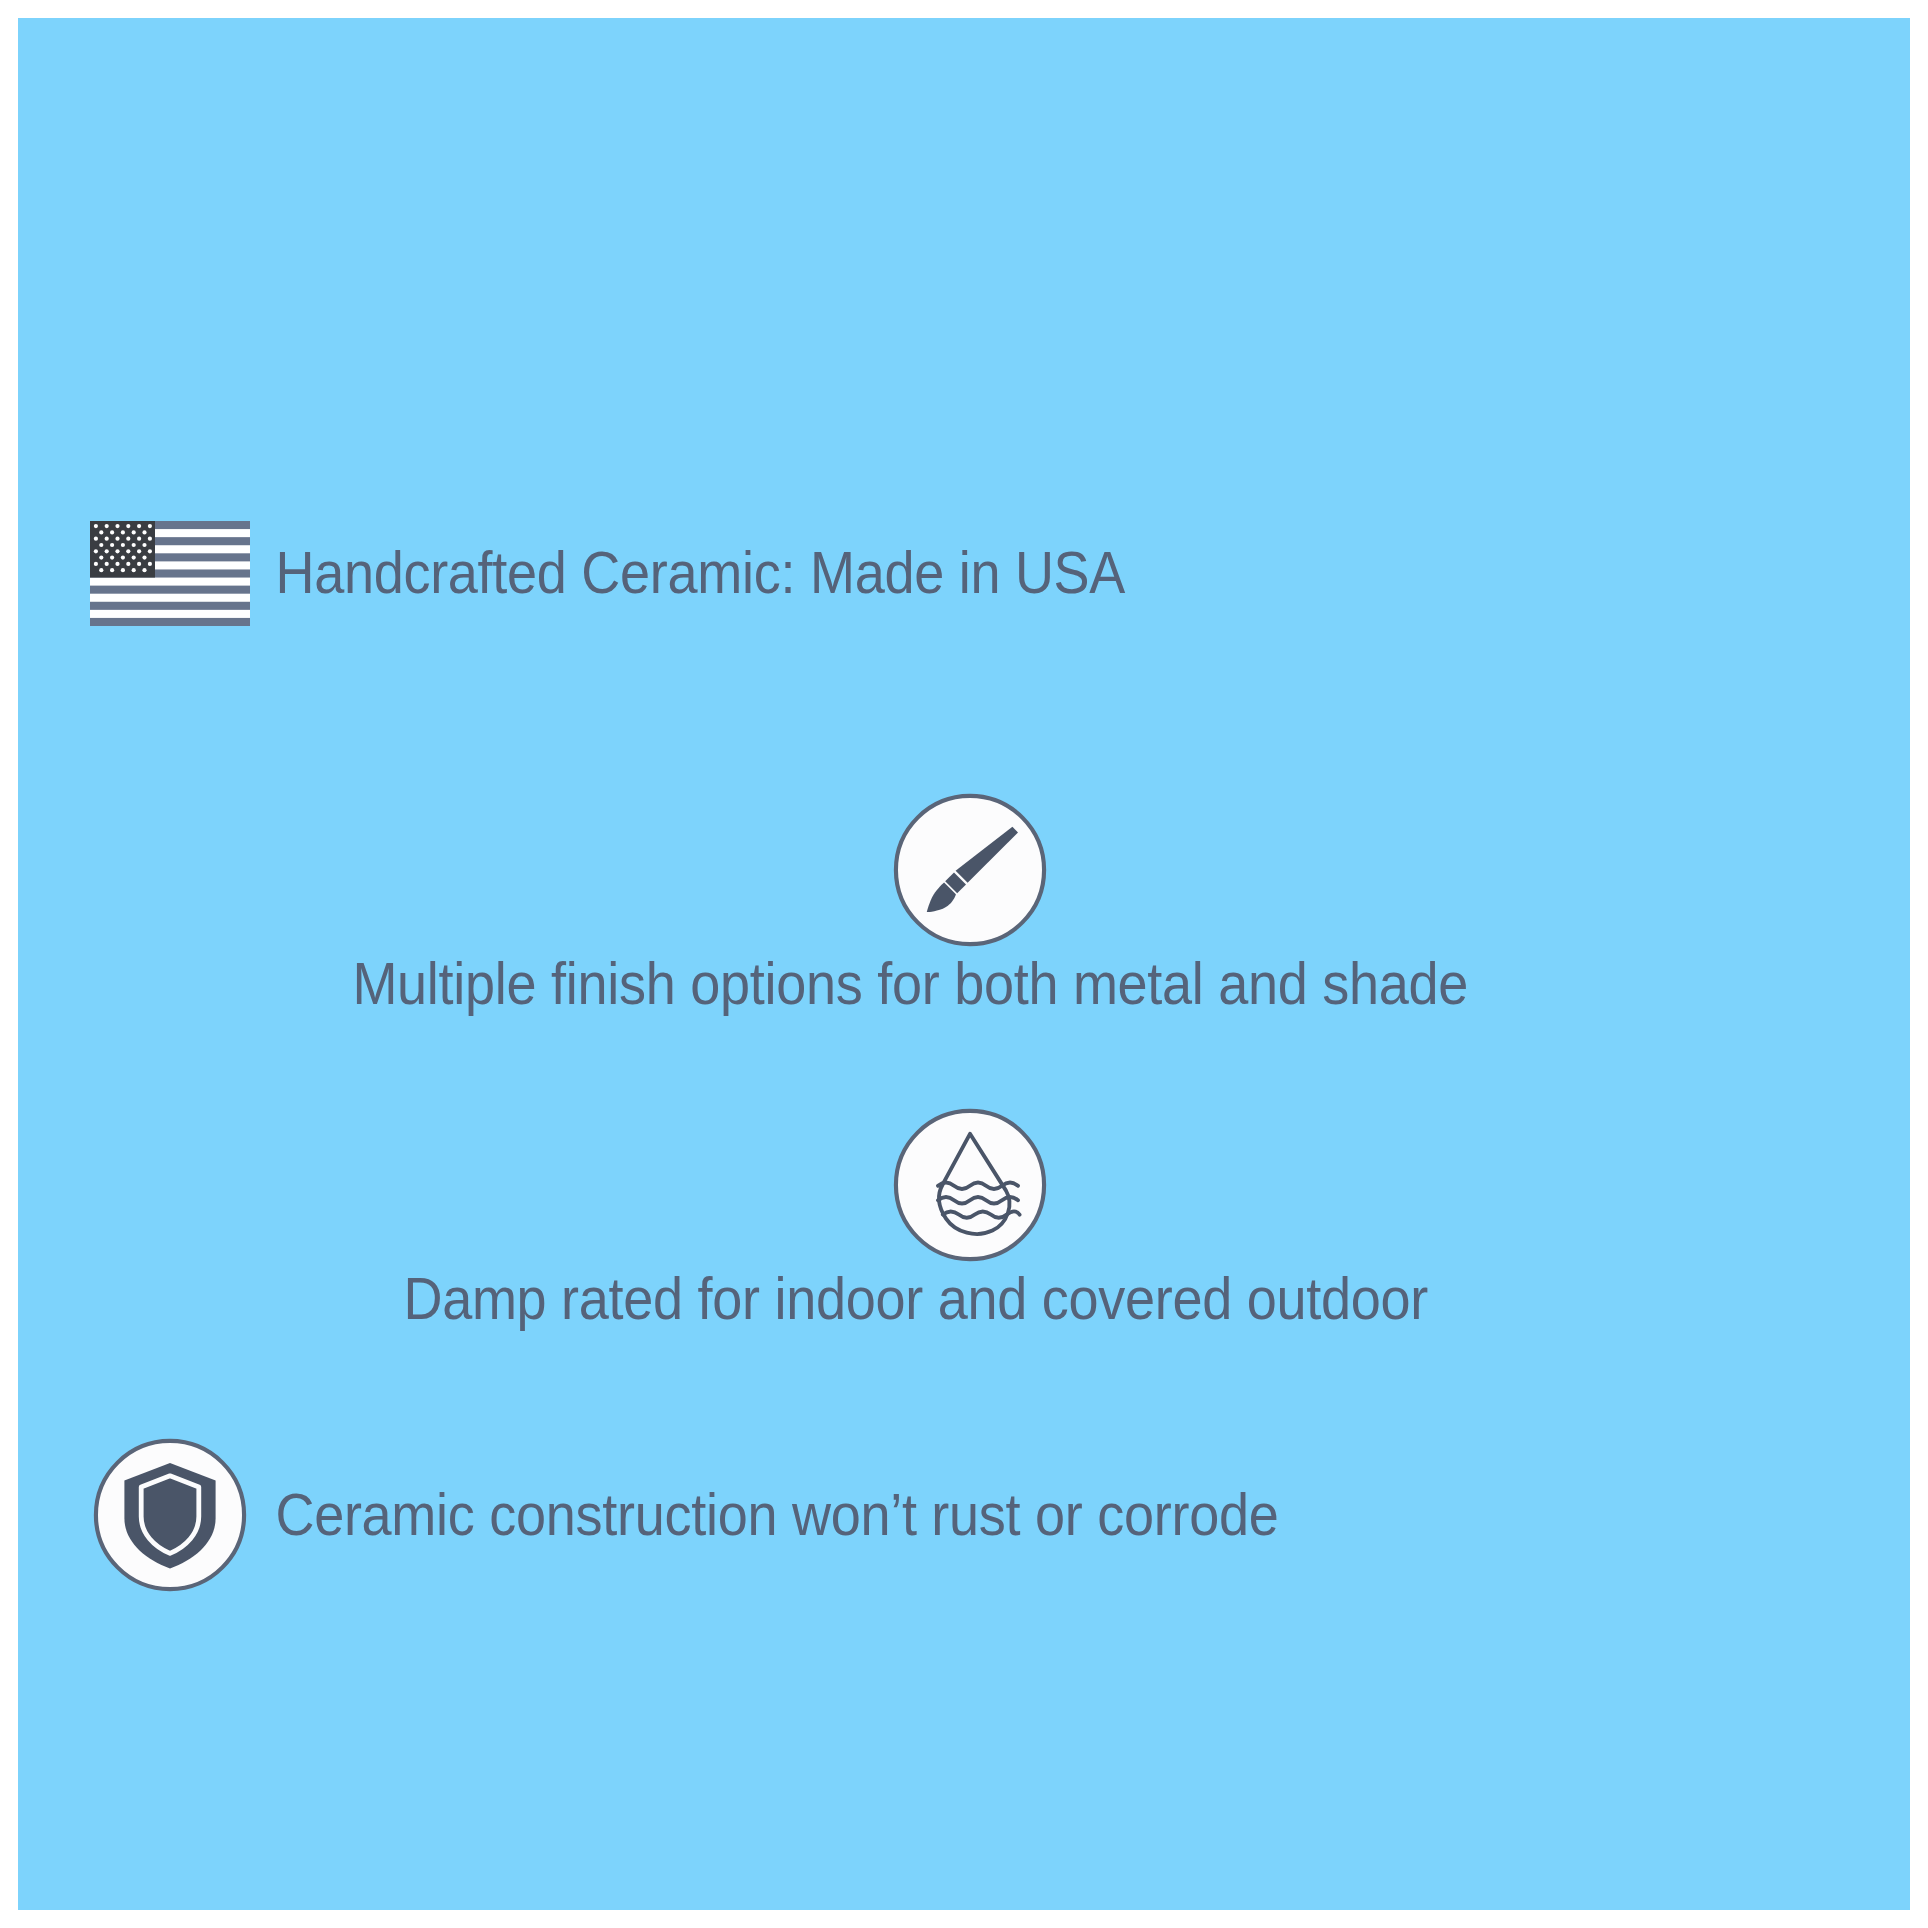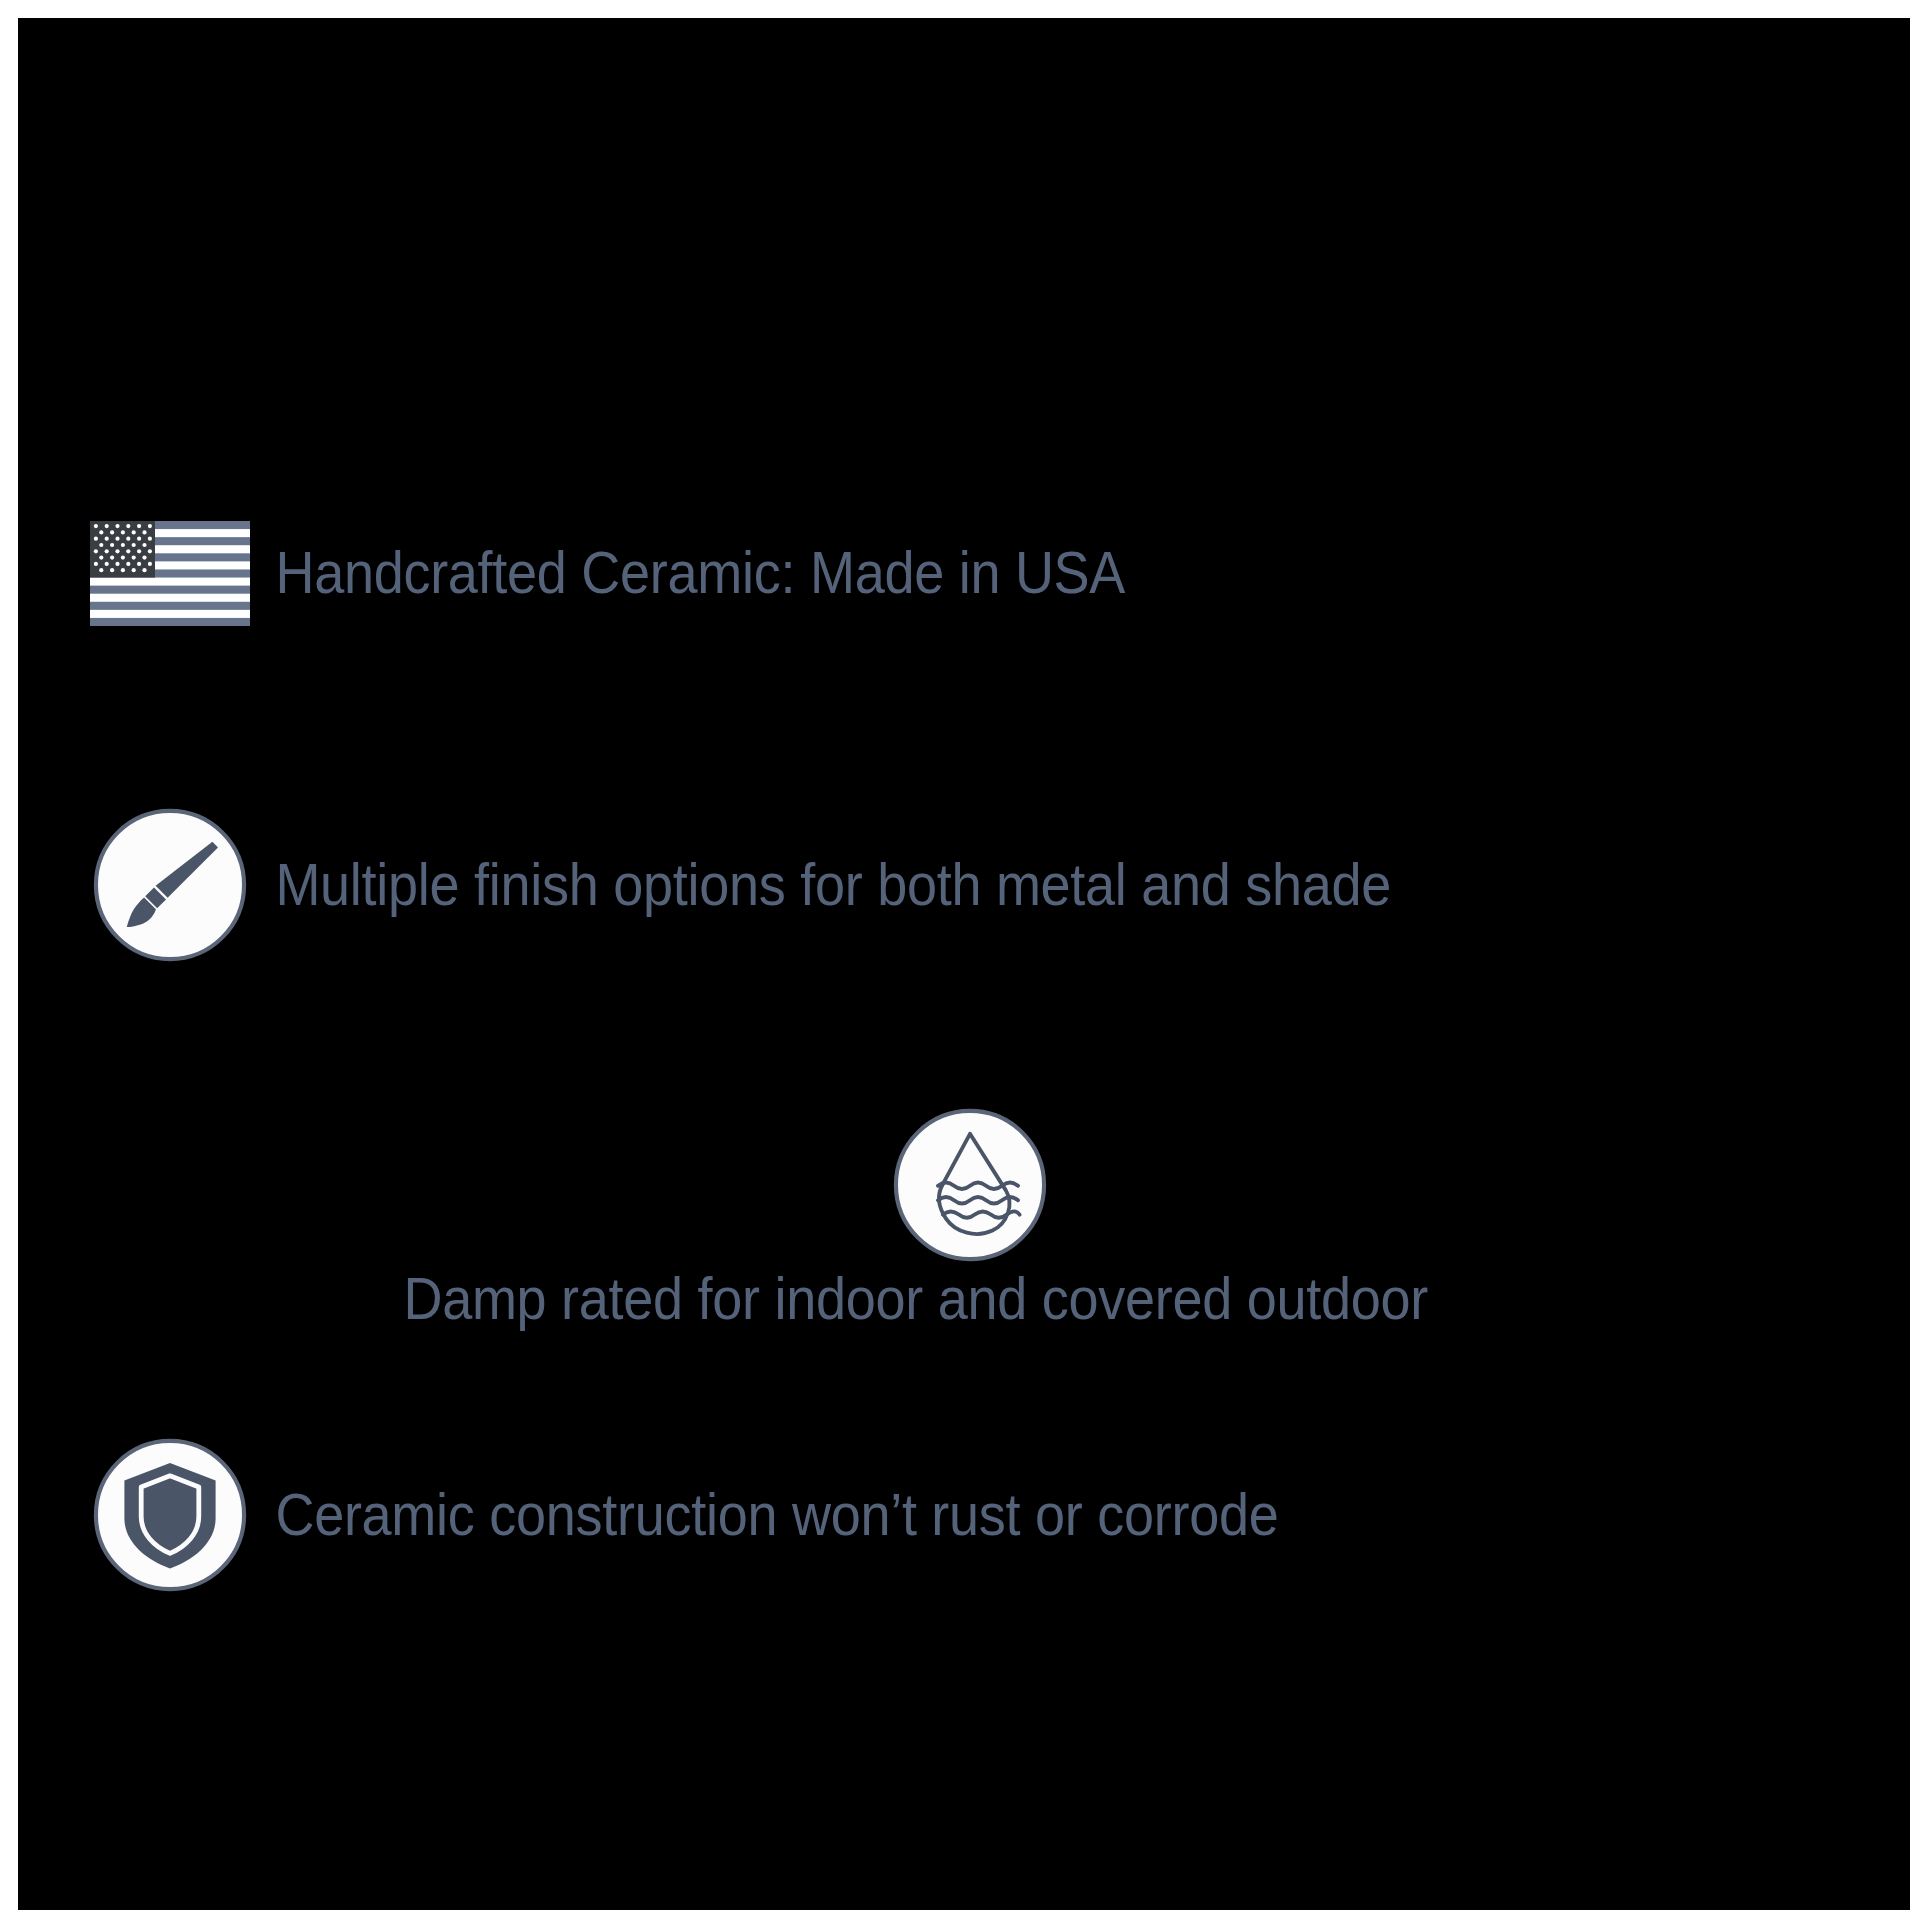--- a/index.html
+++ b/index.html
@@ -13,21 +13,21 @@
     font-family: "Liberation Sans", sans-serif;
     overflow: hidden;
   }
 
   .canvas {
     position: absolute;
     left: 18px;
     top: 18px;
     width: 1892px;
     height: 1892px;
-    background: #000000;
+    background: #7dd3fc;
     box-sizing: border-box;
   }
 
   .feature-list {
     position: absolute;
     left: 0;
     top: 0;
     width: 100%;
     height: 100%;
   }
@@ -35,21 +35,21 @@
   .feature-row {
     position: absolute;
     left: 52px;
     width: 1800px;
     height: 190px;
     display: flex;
     align-items: center;
   }
 
   .feature-row.row-0 { top: 460px; }
-  .feature-row.row-1 { top: 772px; }
+  .feature-row.row-1 { top: 772px; flex-direction: column; }
   .feature-row.row-2 { top: 1087px; flex-direction: column; }
   .feature-row.row-3 { top: 1402px; }
 
   .icon-slot {
     width: 200px;
     min-width: 200px;
     height: 190px;
     display: flex;
     align-items: center;
     justify-content: center;

